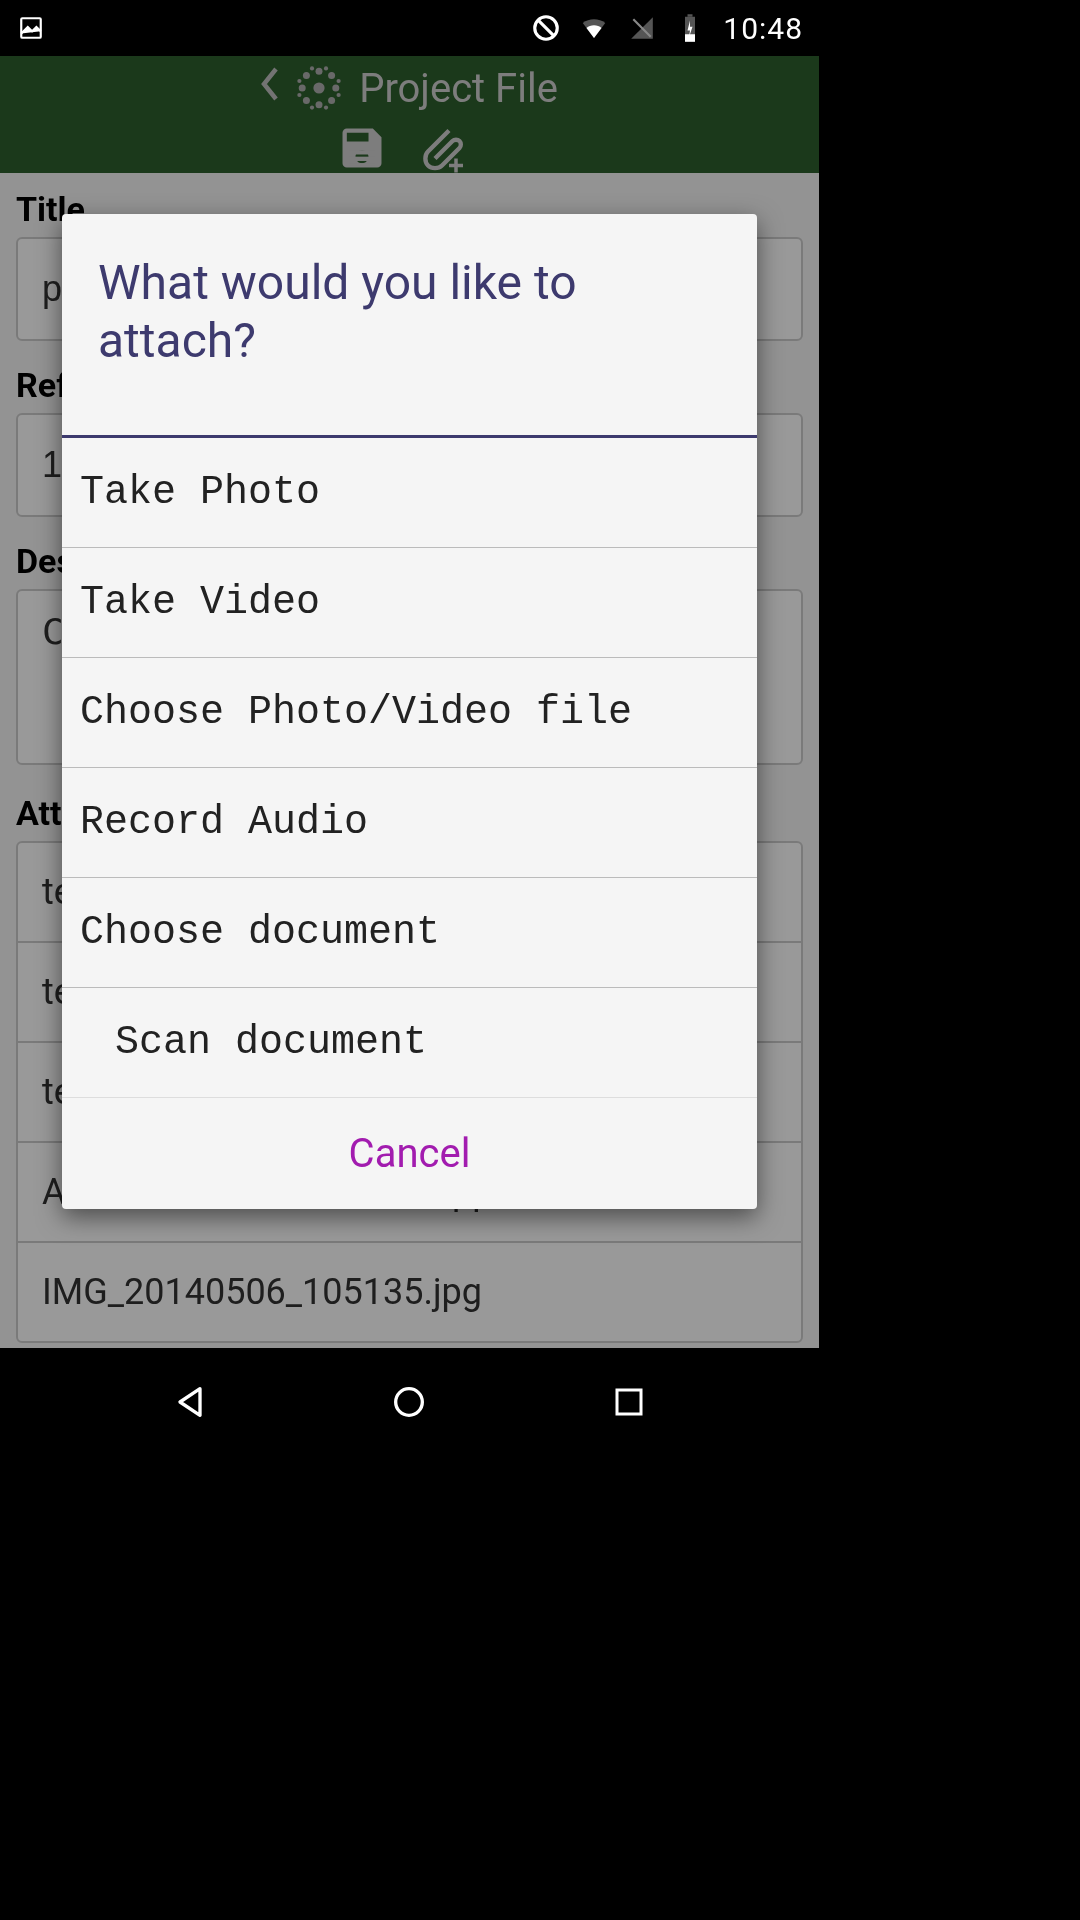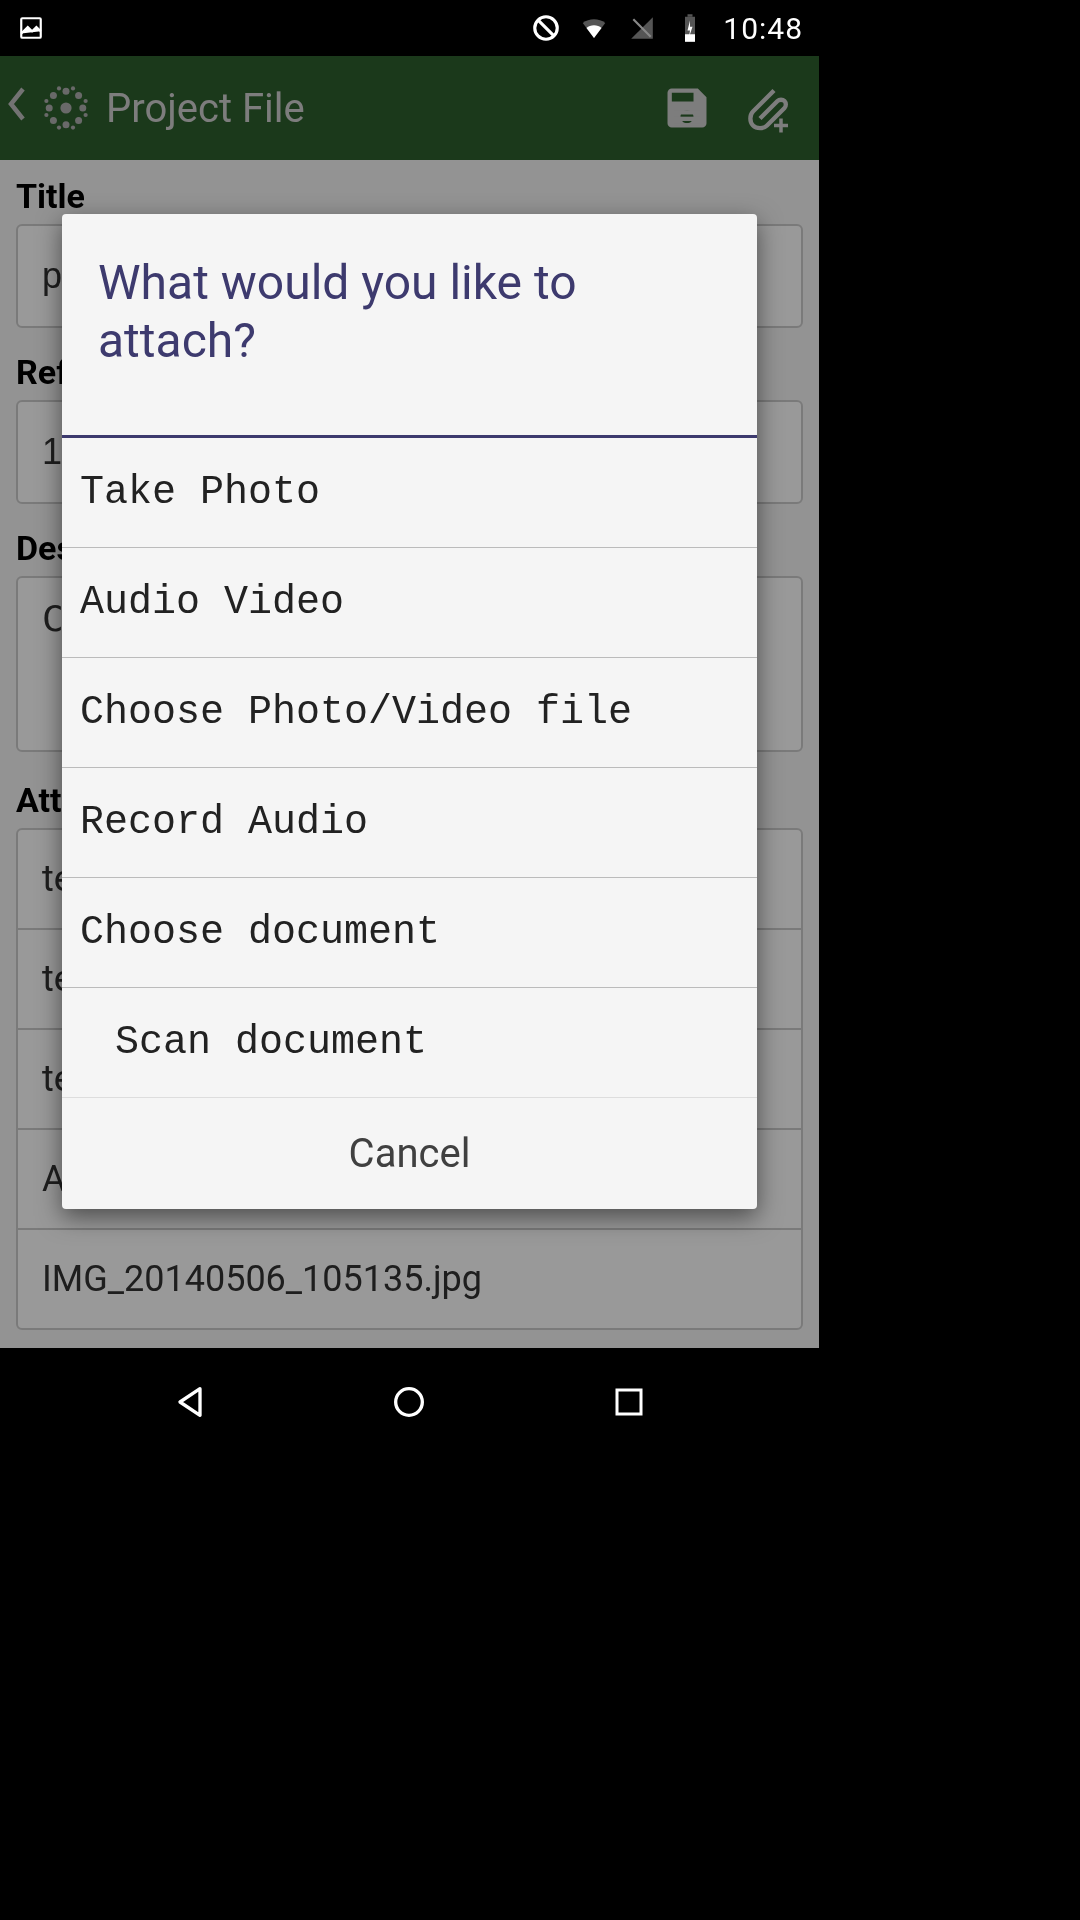--- a/index.html
+++ b/index.html
@@ -55,26 +55,27 @@
     .app-content {
       position: absolute;
       top: 56px;
       left: 0;
       right: 0;
       bottom: 108px;
       background: #f5f5f5;
     }
 
     .app-header {
-      height: 104px;
+      height: 117px;
       background: #2d5f2d;
       display: flex;
       align-items: center;
-      padding: 0 8px;
+      padding: 0 16px;
       color: #e8e8e8;
+      flex-direction: column;
     }
 
     .app-header-left {
       display: flex;
       align-items: center;
       gap: 8px;
       flex: 1;
     }
 
     .back-chevron {
@@ -198,21 +199,21 @@
       font-size: 40px;
       color: #222;
       border-bottom: 1px solid #bbb;
       cursor: pointer;
       font-family: Liberation Mono, monospace;
     }
 
     .dialog-cancel {
       padding: 32px 18px;
       font-size: 40px;
-      color: #404040;
+      color: #a21caf;
       text-align: center;
       cursor: pointer;
       border-top: 1px solid #ddd;
     }
 
     .nav-bar {
       position: absolute;
       bottom: 0;
       left: 0;
       right: 0;
@@ -344,21 +345,21 @@
       <div class="attachment-item">IMG_20140506_105135.jpg</div>
     </div>
   </div>
 </div>
 
 <div class="dimmer"></div>
 
 <div class="dialog">
   <div class="dialog-title">What would you like to attach?</div>
   <div class="dialog-option">Take Photo</div>
-  <div class="dialog-option">Audio Video</div>
+  <div class="dialog-option">Take Video</div>
   <div class="dialog-option">Choose Photo/Video file</div>
   <div class="dialog-option">Record Audio</div>
   <div class="dialog-option">Choose document</div>
   <div class="dialog-option" style="border-bottom:none;margin-left:35px;">Scan document</div>
   <div class="dialog-cancel">Cancel</div>
 </div>
 
 <div class="nav-bar">
   <span class="nav-button">
     <svg width="40" height="40" viewBox="0 0 24 24" fill="none" stroke="#fff" stroke-width="2">

